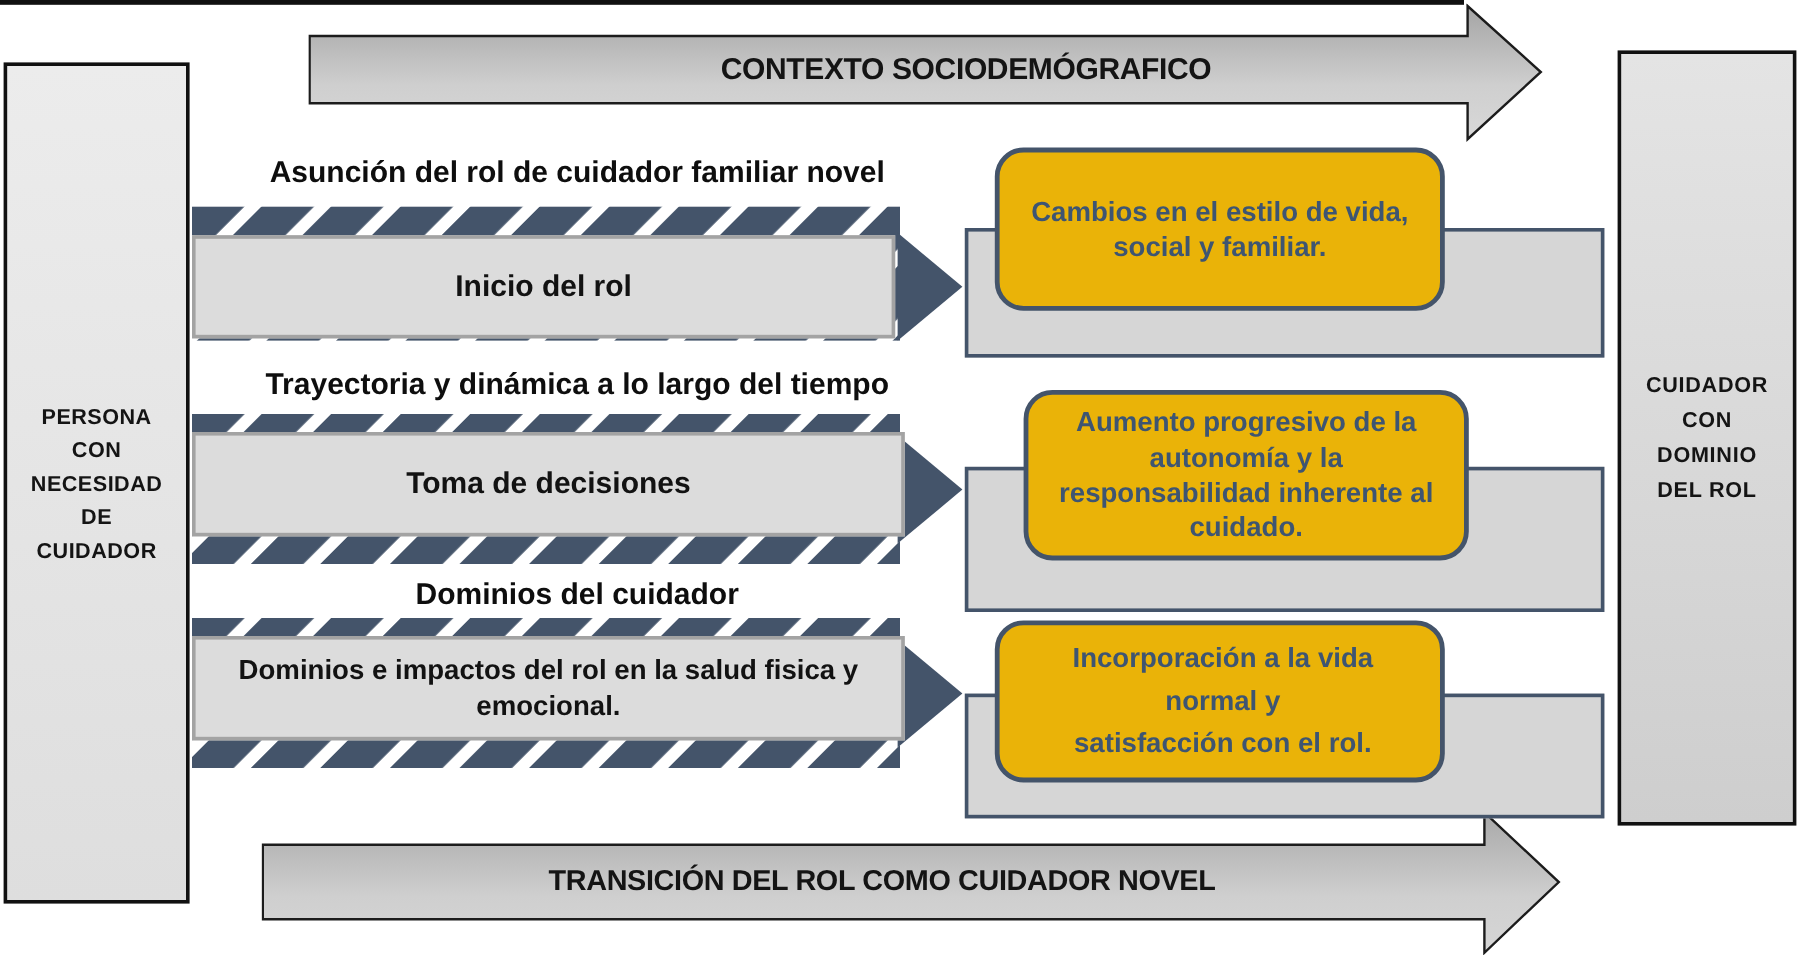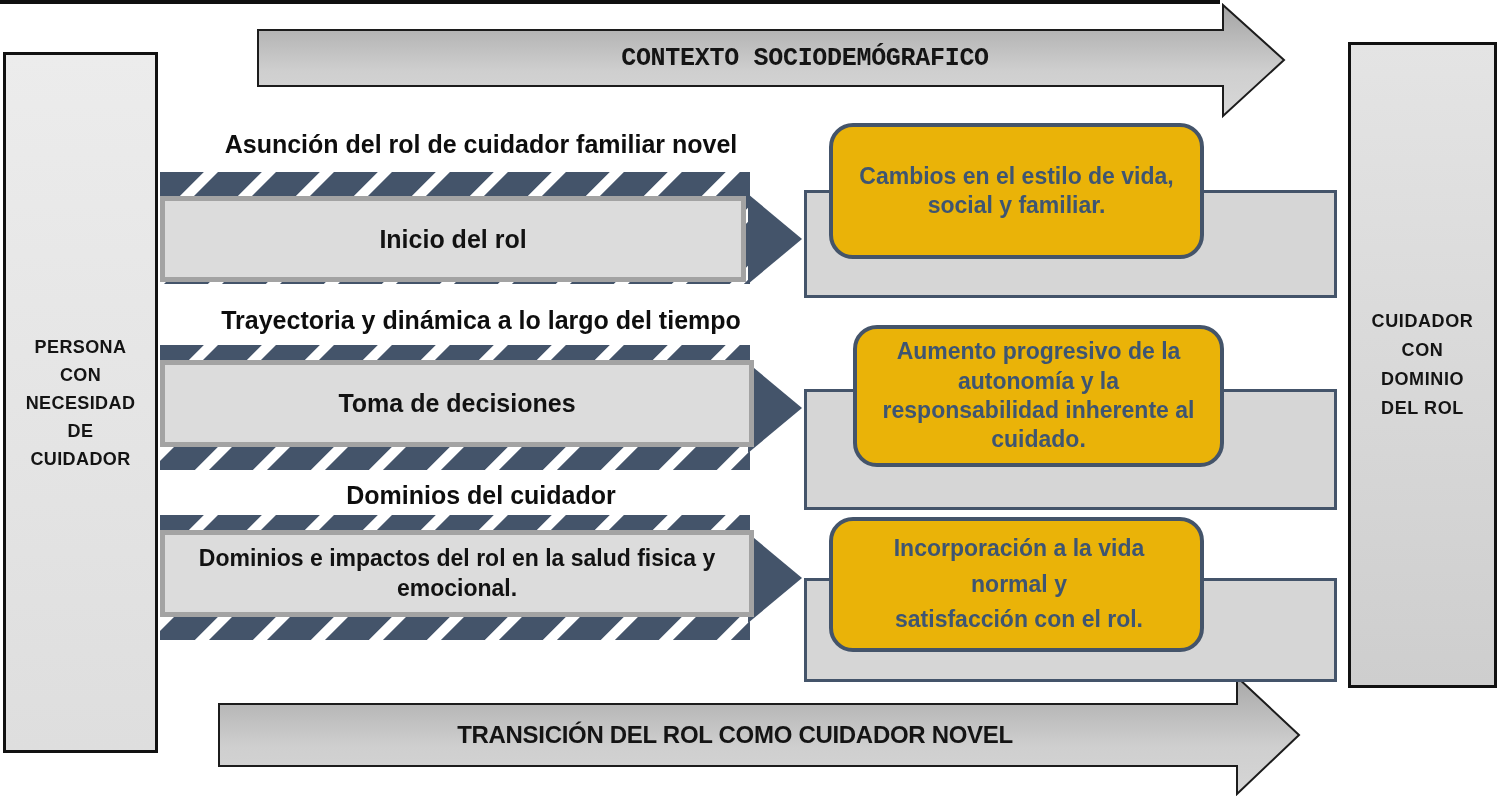--- a/index.html
+++ b/index.html
@@ -30,21 +30,21 @@
   .multiline{white-space:pre-line;}
 
   
   .row-heading{
     left:160px;width:642px;text-align:center;font-weight:700;font-size:25px;color:#0e0e0e;z-index:3;
     white-space:nowrap;
   }
 
   
   .arrow-box{
-    left:160px;background:#dcdcdc;border:5px solid #a3a3a3;z-index:2;
+    left:160px;background:#dcdcdc;border:3px solid #a3a3a3;z-index:2;
     display:flex;align-items:center;justify-content:center;text-align:center;
     font-weight:700;color:#121212;box-sizing:border-box;
   }
 
   
   .callout{
     background:#eab308;border:4px solid #44546A;border-radius:24px;z-index:3;
     display:flex;align-items:center;justify-content:center;text-align:center;
     font-weight:700;color:#3E5572;font-size:23px;line-height:1.28;box-sizing:border-box;
     padding:6px 16px;
@@ -65,21 +65,21 @@
   <svg class="abs bigarrow-svg" style="left:257px;top:3px;" width="1030" height="116" viewBox="0 0 1030 116">
     <defs>
       <linearGradient id="grad-top" x1="0" y1="0" x2="0" y2="1">
         <stop offset="0" stop-color="#a4a4a4"></stop>
         <stop offset="0.6" stop-color="#cfcfcf"></stop>
         <stop offset="1" stop-color="#d8d8d8"></stop>
       </linearGradient>
     </defs>
     <polygon points="1,27 966,27 966,2 1027,57 966,113 966,83 1,83" fill="url(#grad-top)" stroke="#1c1c1c" stroke-width="2"></polygon>
   </svg>
-  <div class="abs bigarrow-label" style="left:300px;top:31px;width:1010px;height:54px;font-family:Liberation Mono, monospace;">CONTEXTO SOCIODEMÓGRAFICO</div>
+  <div class="abs bigarrow-label" style="left:300px;top:31px;width:1010px;height:54px;">CONTEXTO SOCIODEMÓGRAFICO</div>
 
   <div class="abs panel panel-left">
     <span class="multiline">PERSONA
 CON
 NECESIDAD
 DE
 CUIDADOR</span>
   </div>
 
   <div class="abs panel panel-right">

